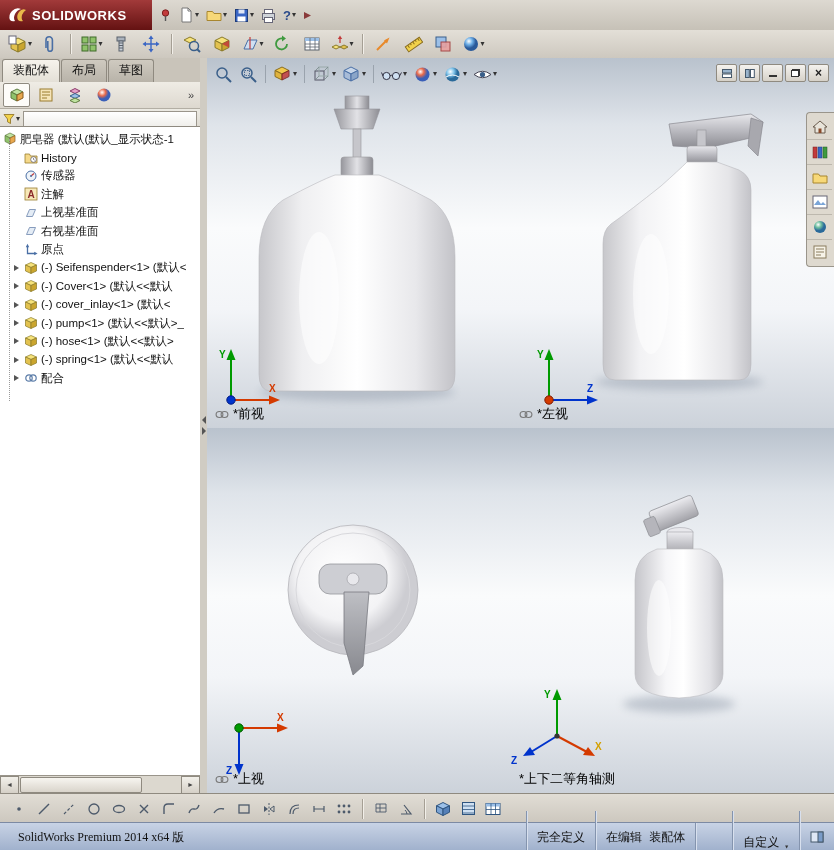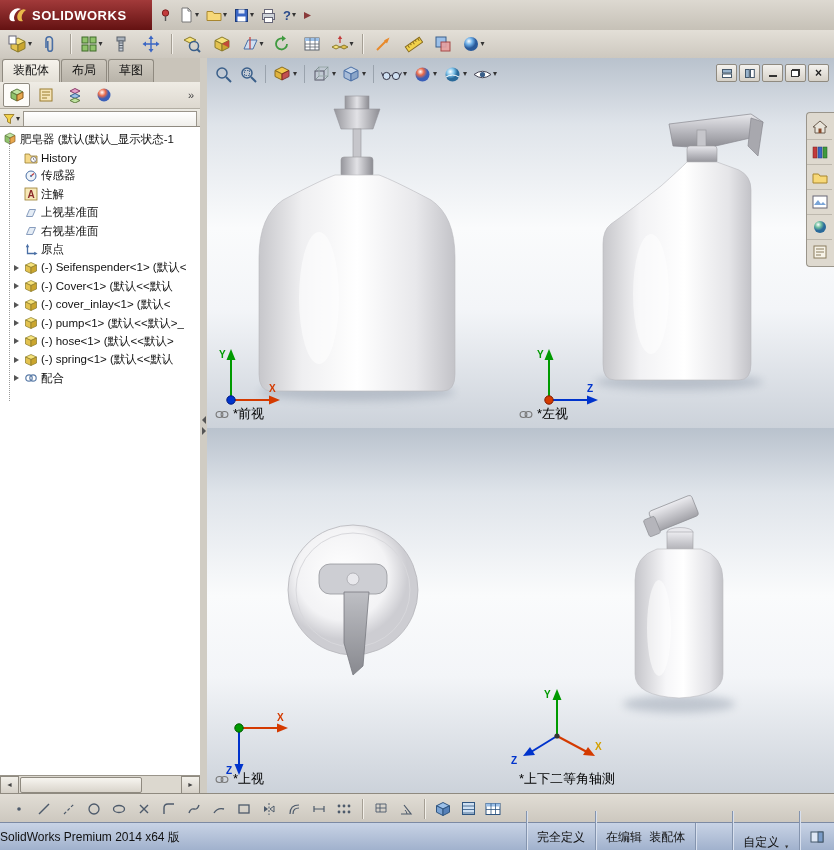--- a/index.html
+++ b/index.html
@@ -76,21 +76,21 @@
   .taskpane{position:absolute;right:0;top:54px;width:27px;display:flex;flex-direction:column;background:#ded9cf;border:1px solid #9a958b;border-right:none;border-radius:4px 0 0 4px;padding:2px 0;}
   .tpbtn{width:25px;height:24px;display:flex;align-items:center;justify-content:center;border-bottom:1px solid #bdb8ae;}
   .tpbtn:last-child{border-bottom:none;}
 
   
   .sketchbar{position:absolute;left:0;top:793px;width:834px;height:29px;background:linear-gradient(#e1ddd5,#ccc7be);border-top:1px solid #8f8a80;display:flex;align-items:center;padding:0 8px;gap:3px;}
   .skbtn{width:22px;height:22px;display:flex;align-items:center;justify-content:center;border-radius:2px;}
 
   
   .statusbar{position:absolute;left:0;top:822px;width:834px;height:28px;background:linear-gradient(#c8d3e5,#9fb0cc);border-top:1px solid #7c8aa3;display:flex;align-items:center;font-size:12px;}
-  .sb-left{flex:1;padding-left:0;white-space:nowrap;}
+  .sb-left{flex:1;padding-left:18px;white-space:nowrap;font-family:Liberation Serif, serif;}
   .sb-seg{display:flex;align-items:center;justify-content:center;height:100%;border-left:1px solid #8494ae;box-shadow:inset 1px 0 0 #d8e0ee;padding:12px 10px;white-space:nowrap;font-family:Liberation Mono, monospace;}
   .sb-custom{display:flex;align-items:flex-end;gap:4px;}
   .sb-gap{width:36px;height:100%;border-left:1px solid #8494ae;box-shadow:inset 1px 0 0 #d8e0ee;}
 </style>
 </head>
 <body>
 
 <div class="app">
 
   <div class="titlebar">

